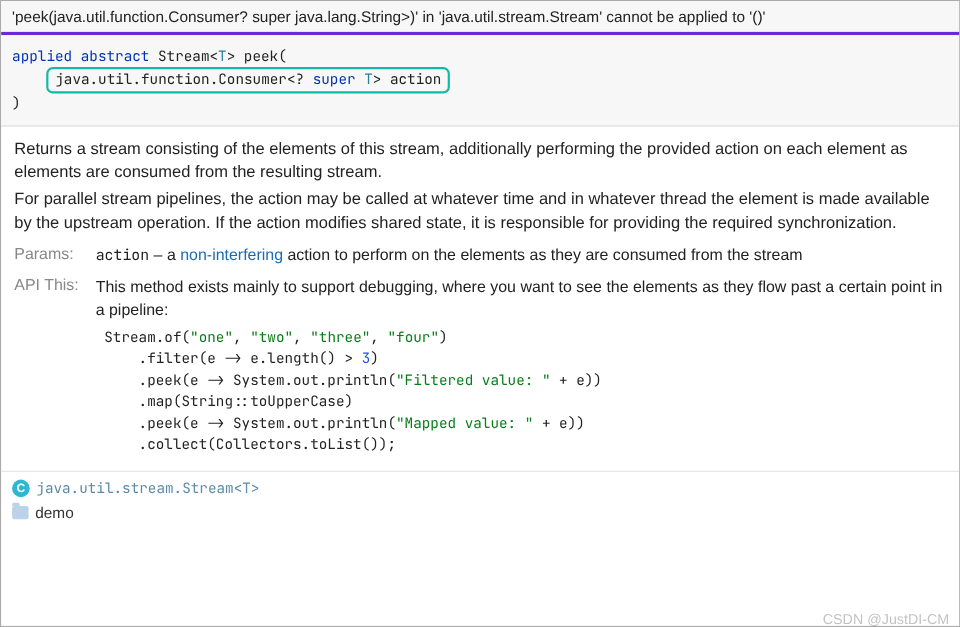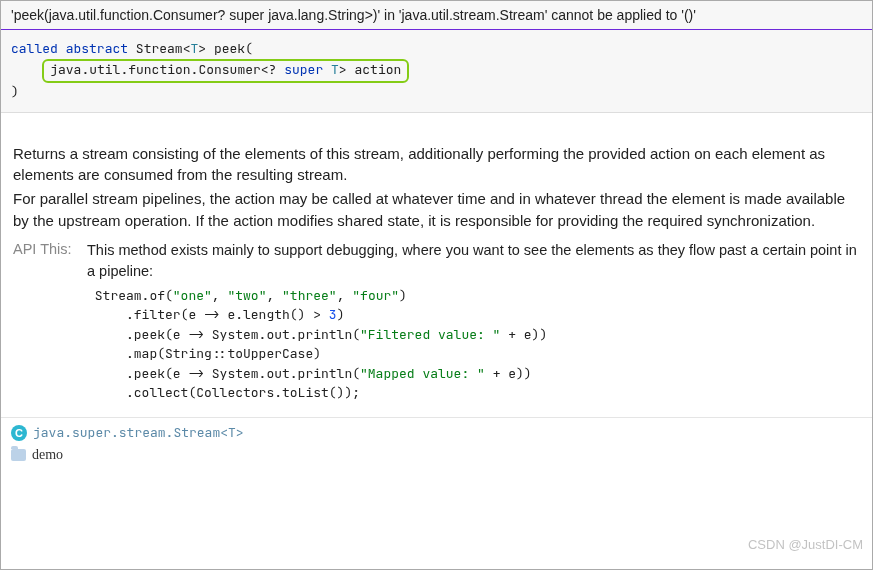--- a/index.html
+++ b/index.html
@@ -10,48 +10,47 @@
     font-size: 14px;
     background: #fff;
     color: #222;
     width: 873px;
     height: 570px;
     overflow: hidden;
     border: 1px solid #aaa;
   }
   .header {
     background: #f7f7f7;
-    border-bottom: 1px solid #6d28d9;
+    border-bottom: 3px solid #6d28d9;
     padding: 6px 10px;
     font-size: 14px;
   }
   .signature-block {
     background: #f7f7f7;
     border-bottom: 1px solid #ddd;
     padding: 10px 10px 10px 10px;
     font-family: "JetBrains Mono", Consolas, monospace;
     font-size: 13px;
     line-height: 1.45;
     white-space: pre;
   }
   .kw { color: #0033b3; }
   .typ { color: #267f99; }
   .plain { color: #222; }
   .highlight-box {
     display: inline-block;
-    border: 2px solid #84cc16;
+    border: 2px solid #14b8a6;
     border-radius: 6px;
     padding: 0 6px 1px 6px;
   }
   .doc-body {
     padding: 10px 12px 6px 12px;
     font-size: 15px;
     line-height: 1.45;
     color: #222;
-    margin-top: 20px;
   }
   .doc-body p { margin: 0 0 2px 0; }
   .link { color: #1a6db3; }
   .sections { padding: 0 12px 6px 12px; font-size: 14.5px; }
   .sec-row { display: flex; align-items: flex-start; margin-bottom: 8px; }
   .sec-label { color: #888; width: 74px; flex-shrink: 0; padding-top: 1px; }
   .sec-content { flex: 1; line-height: 1.45; }
   .mono-inline { font-family: "JetBrains Mono", Consolas, monospace; font-size: 13.5px; }
   .code-sample {
     font-family: "JetBrains Mono", Consolas, monospace;
@@ -74,64 +73,70 @@
     display: inline-flex; align-items: center; justify-content: center;
     width: 16px; height: 16px; border-radius: 50%;
     background: #2db7d1; color: #fff; font-family: Arial; font-size: 11px; font-weight: bold;
   }
   .folder-ic {
     display:inline-block;width:15px;height:12px;background:#bcd2e8;border-radius:2px;position:relative;
   }
   .folder-ic::before {content:"";position:absolute;top:-3px;left:0;width:7px;height:3px;background:#bcd2e8;border-radius:2px 2px 0 0;}
   .footer .link2 { color: #5c8aa8; }
   .watermark {
-    position: absolute; right: 10px; bottom: 18px;
+    position: absolute; right: 10px; bottom: 0;
     color: rgba(120,120,120,0.45); font-size: 13px; font-family: Arial;
     pointer-events: none;
   }
 </style>
 </head>
 <body>
 
 <div class="header">
   <span>'peek(java.util.function.Consumer? super java.lang.String&gt;)' in 'java.util.stream.Stream' cannot be applied to '()'</span>
 </div>
 
-<div class="signature-block"><span class="kw">called</span> <span class="kw">abstract</span> <span class="plain">Stream</span><span class="plain">&lt;</span><span class="typ">T</span><span class="plain">&gt;</span> <span class="plain">peek</span><span class="plain">(</span>
+<div class="signature-block"><span class="kw">applied</span> <span class="kw">abstract</span> <span class="plain">Stream</span><span class="plain">&lt;</span><span class="typ">T</span><span class="plain">&gt;</span> <span class="plain">peek</span><span class="plain">(</span>
     <span class="highlight-box"><span class="plain">java.util.function.Consumer&lt;?</span> <span class="kw">super</span> <span class="typ">T</span><span class="plain">&gt;</span> <span class="plain">action</span></span>
 <span class="plain">)</span></div>
 
 <div class="doc-body">
   <p>Returns a stream consisting of the elements of this stream, additionally performing the provided action on each element as elements are consumed from the resulting stream.</p>
   <p>For parallel stream pipelines, the action may be called at whatever time and in whatever thread the element is made available by the upstream operation. If the action modifies shared state, it is responsible for providing the required synchronization.</p>
 </div>
 
 <div class="sections">
 
+  <div class="sec-row">
+    <div class="sec-label">Params:</div>
+    <div class="sec-content">
+      <span class="mono-inline">action</span><span> – a </span><span class="link">non-interfering</span><span> action to perform on the elements as they are consumed from the stream</span>
+    </div>
+  </div>
 
 
   <div class="sec-row">
     <div class="sec-label">API This:</div>
     <div class="sec-content">
       <span>This method exists mainly to support debugging, where you want to see the elements as they flow past a certain point in a pipeline:</span>
       <div class="code-sample"><span> Stream.of(</span><span class="str">"one"</span><span>, </span><span class="str">"two"</span><span>, </span><span class="str">"three"</span><span>, </span><span class="str">"four"</span><span>)</span>
 <span>     .filter(e -&gt; e.length() &gt; </span><span class="num">3</span><span>)</span>
 <span>     .peek(e -&gt; System.out.println(</span><span class="str">"Filtered value: "</span><span> + e))</span>
 <span>     .map(String::toUpperCase)</span>
 <span>     .peek(e -&gt; System.out.println(</span><span class="str">"Mapped value: "</span><span> + e))</span>
 <span>     .collect(Collectors.toList());</span></div>
     </div>
   </div>
 
 </div>
 
 <div class="footer">
   <div class="footer-row">
     <span class="circle-c">C</span>
-    <span class="link2"><span>java.super.stream.</span><span>Stream</span><span>&lt;</span><span>T</span><span>&gt;</span></span>
+    <span class="link2"><span>java.util.stream.</span><span>Stream</span><span>&lt;</span><span>T</span><span>&gt;</span></span>
   </div>
   <div class="footer-row">
     <span class="folder-ic"></span>
-    <span style="color:#333;font-family:Liberation Serif, serif;font-size:14px;">demo</span>
+    <span style="color:#333;font-family:Liberation Sans, sans-serif;font-size:14px;">demo</span>
   </div>
 </div>
 
 <div class="watermark">CSDN @JustDI-CM</div>
 
 </body></html>

